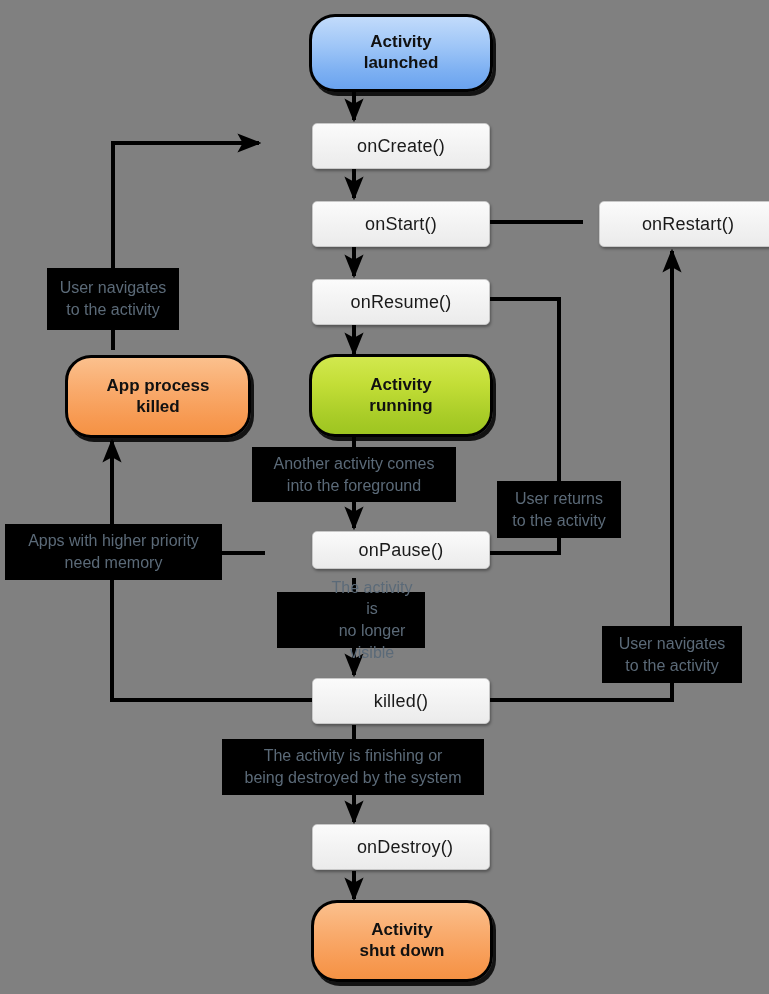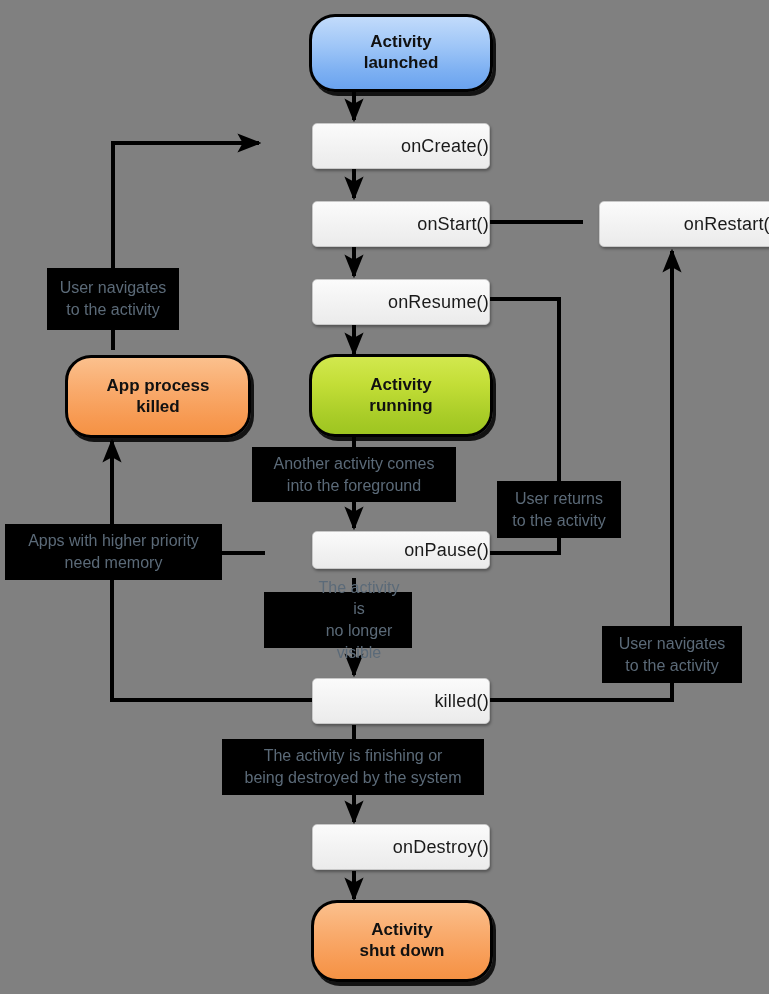--- a/index.html
+++ b/index.html
@@ -16,21 +16,20 @@
 
   
   .method{
     background:linear-gradient(to bottom,#fbfbfb 0%,#f2f2f2 55%,#ebebeb 100%);
     border:1px solid #c8c8c8;
     border-radius:5px;
     box-shadow:1px 2px 3px rgba(0,0,0,0.35);
     color:#1a1a1a;
     font-size:18px;
     letter-spacing:.2px;
-    justify-content:flex-end;
   }
 
   
   .state{
     border-radius:26px;
     border:3px solid #000;
     box-shadow:3px 4px 0px rgba(0,0,0,0.85);
     font-weight:bold;
     font-size:17px;
     line-height:1.22;
@@ -182,21 +181,21 @@
     </div>
   </div>
 
   <div class="note" style="left:5px;top:524px;width:217px;height:56px;">
     <div>
       <span>Apps with higher priority</span><br>
       <span>need memory</span>
     </div>
   </div>
 
-  <div class="note" style="left:264px;top:592px;width:148px;height:56px;padding-left:48px;">
+  <div class="note" style="left:277px;top:592px;width:148px;height:56px;padding-left:48px;">
     <div>
       <span>The activity is</span><br>
       <span>no longer visible</span>
     </div>
   </div>
 
   <div class="note" style="left:602px;top:626px;width:140px;height:57px;">
     <div>
       <span>User navigates</span><br>
       <span>to the activity</span>

